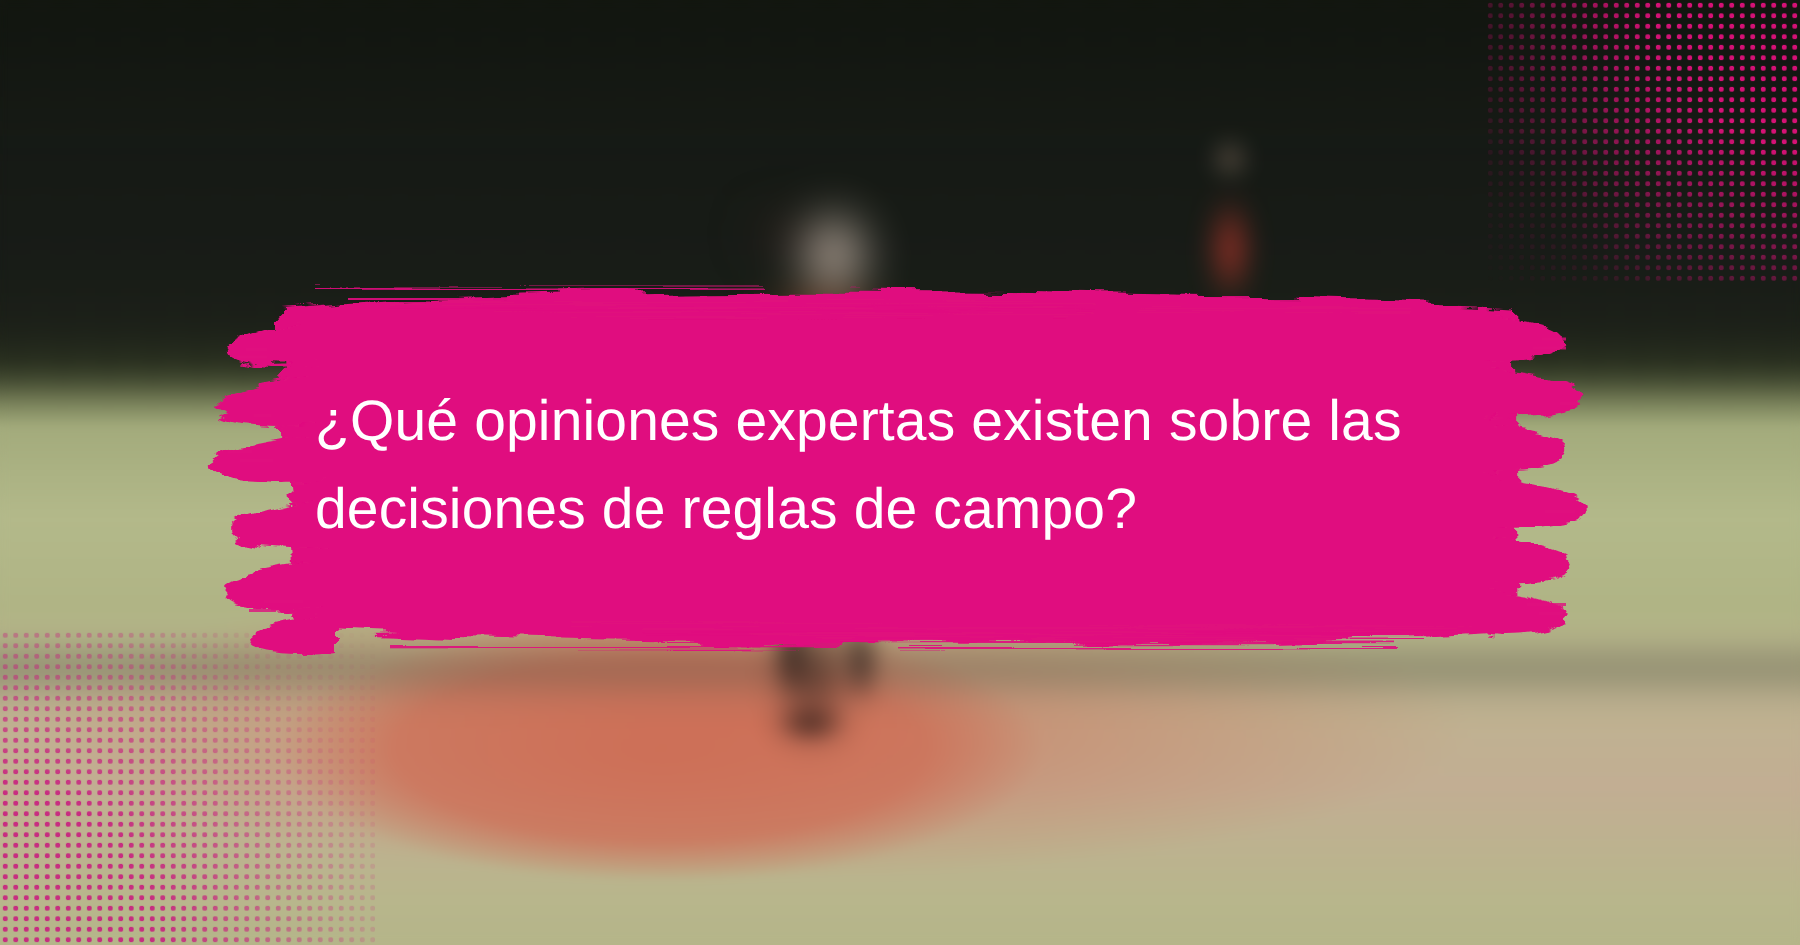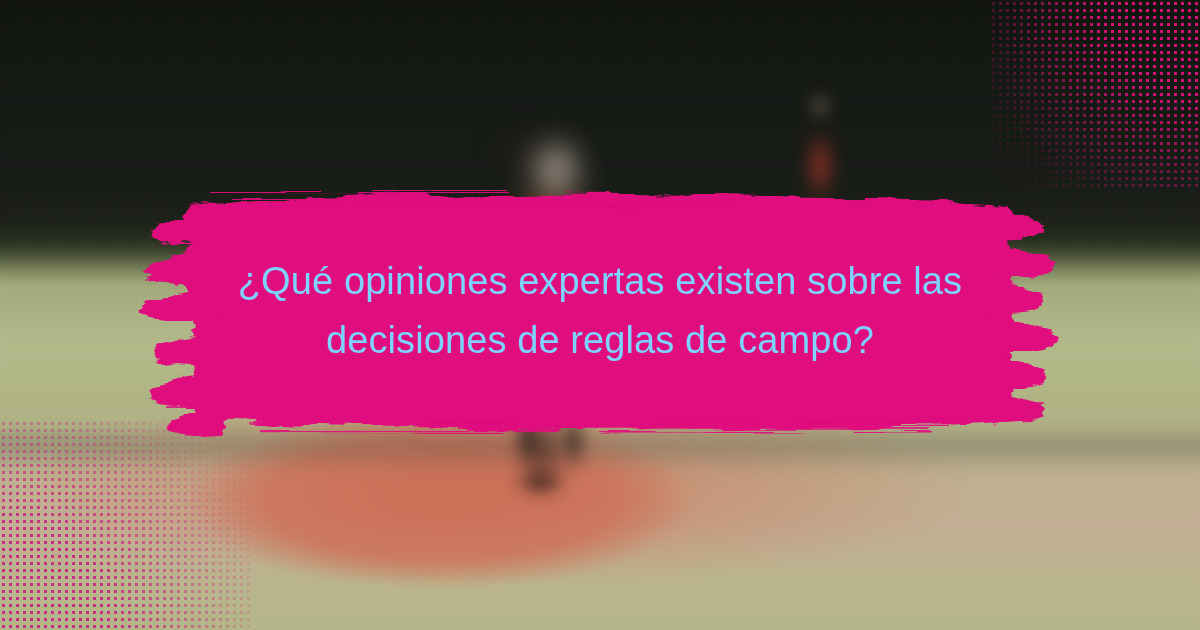--- a/index.html
+++ b/index.html
@@ -156,22 +156,22 @@
     top: 196px;
     width: 1200px;
     height: 230px;
     display: flex;
     align-items: center;
     justify-content: center;
   }
   .headline {
     width: 780px;
     margin: 0;
-    text-align: center;
-    color: #7dd3fc;
+    text-align: left;
+    color: #ffffff;
     font-family: "Liberation Sans", sans-serif;
     font-size: 38px;
     font-weight: 400;
     line-height: 1.54;
     letter-spacing: 0.1px;
     white-space: pre-line;
   }
 </style>
 </head>
 <body>

